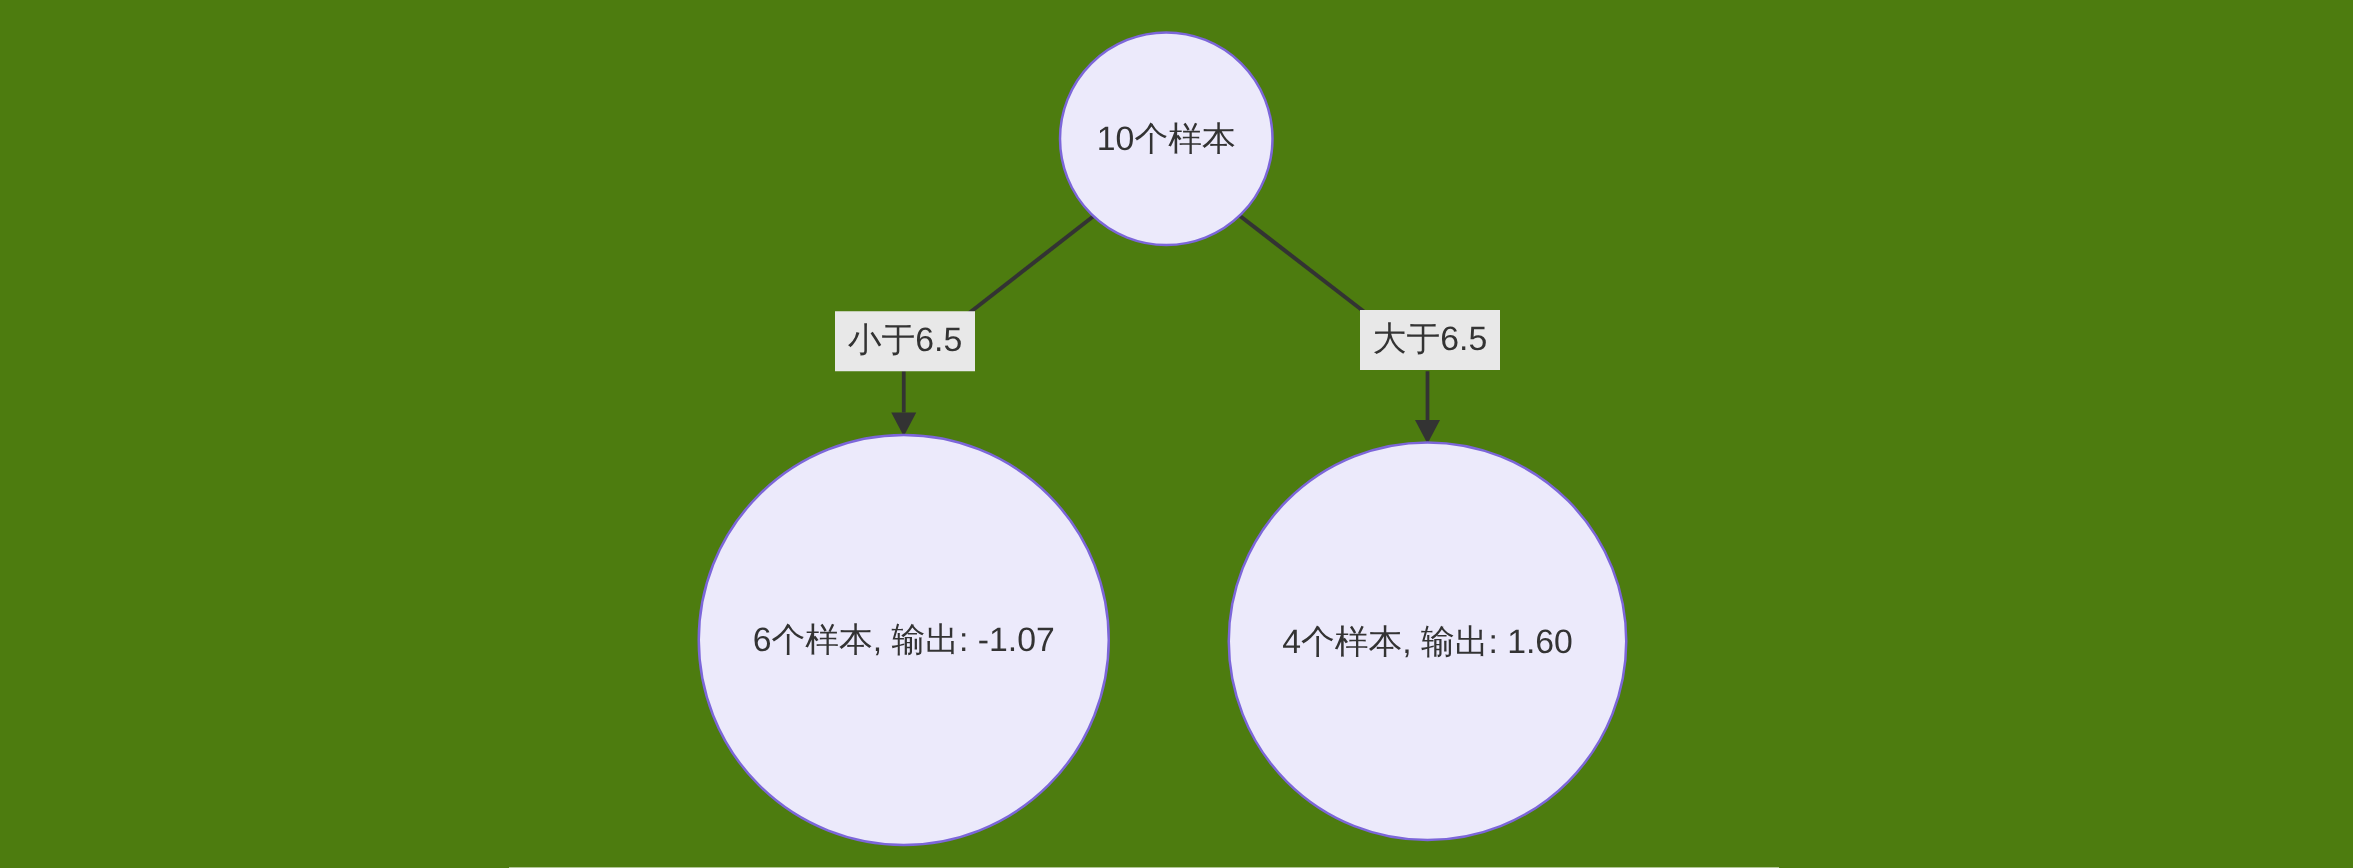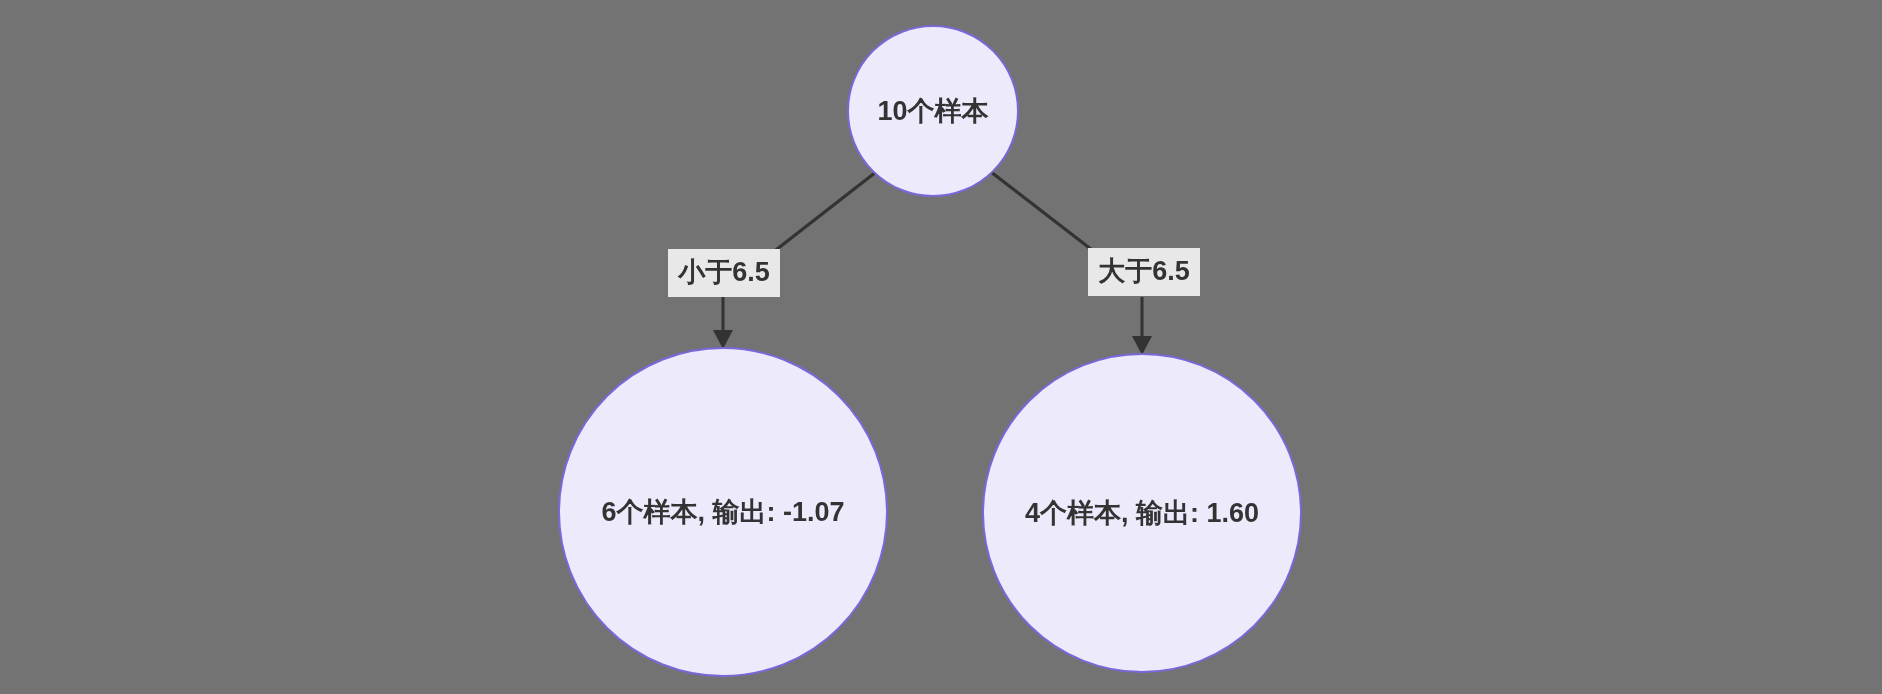--- a/index.html
+++ b/index.html
@@ -65,21 +65,21 @@
     font-family: "Liberation Sans", "DejaVu Sans", sans-serif;
     font-size: 27px;
     dominant-baseline: middle;
     text-anchor: middle;
     white-space: pre;
   }
 </style>
 </head>
 <body>
 
-<div id="diagram-root" style="background: #737373; font-weight: bold;">
+<div id="diagram-root" style="background: #4d7c0f;">
 
   <svg id="tree-svg" viewBox="0 0 1882 694" xmlns="http://www.w3.org/2000/svg">
 
     <g>
       <path class="edge-line" d="M 876,172 L 772,253" stroke="#333333"></path>
 
       <path class="edge-arrow-line" d="M 723,297 L 723,330" stroke="#333333"></path>
       <polygon class="arrow-head" points="713,330 733,330 723,349" fill="#333333"></polygon>
     </g>
 

